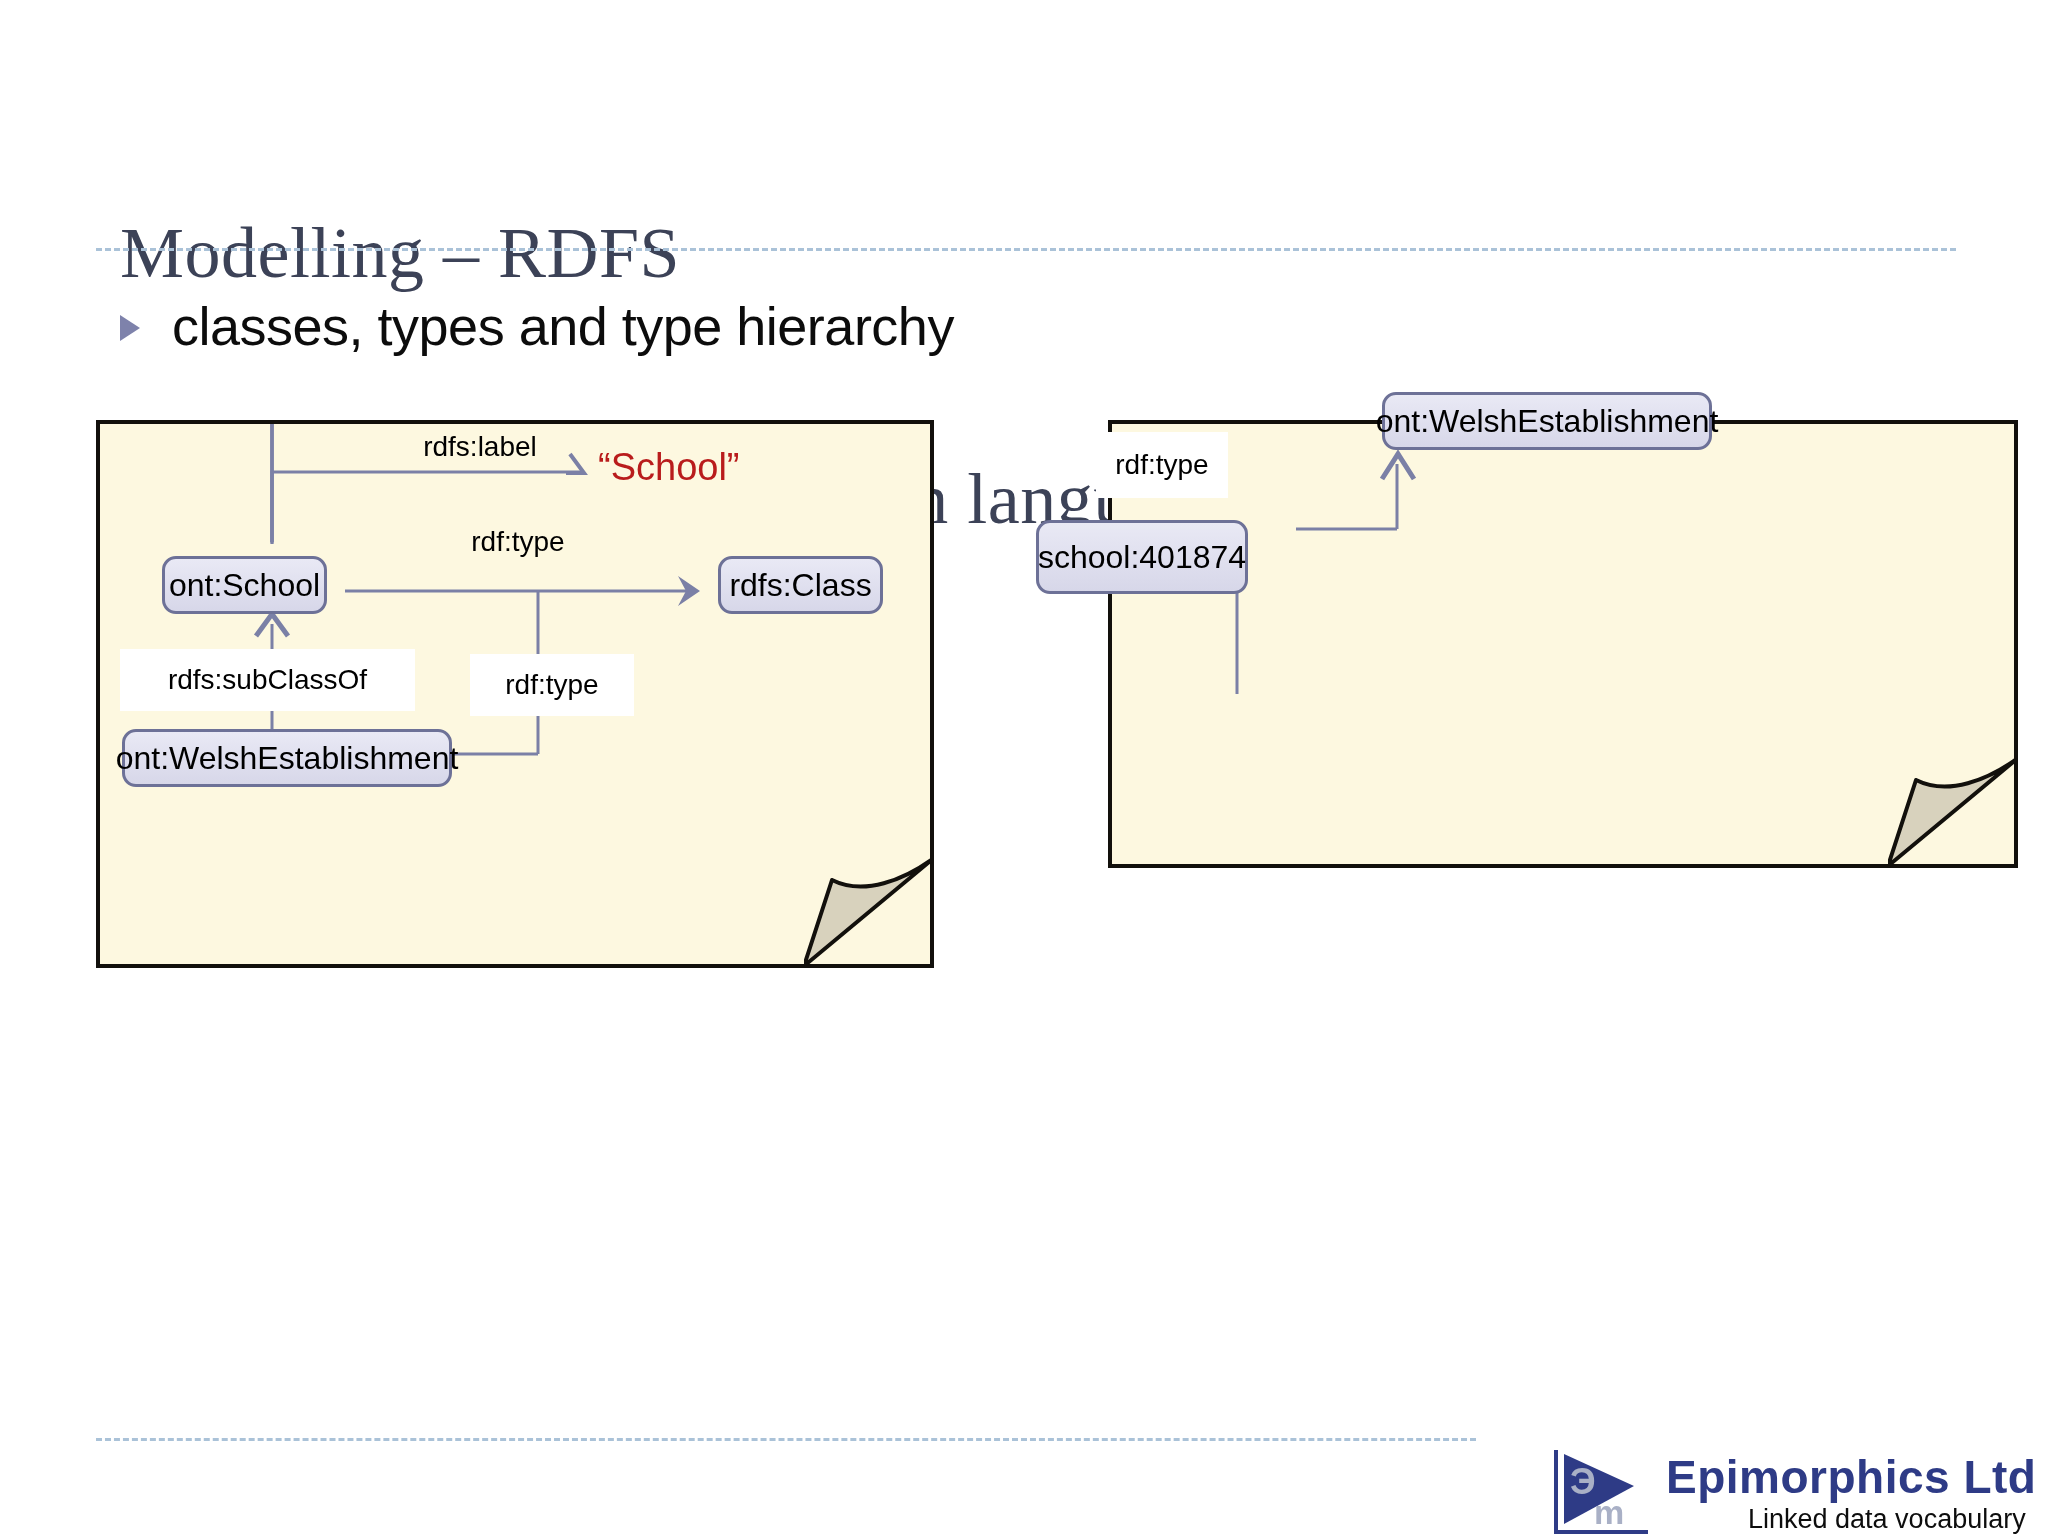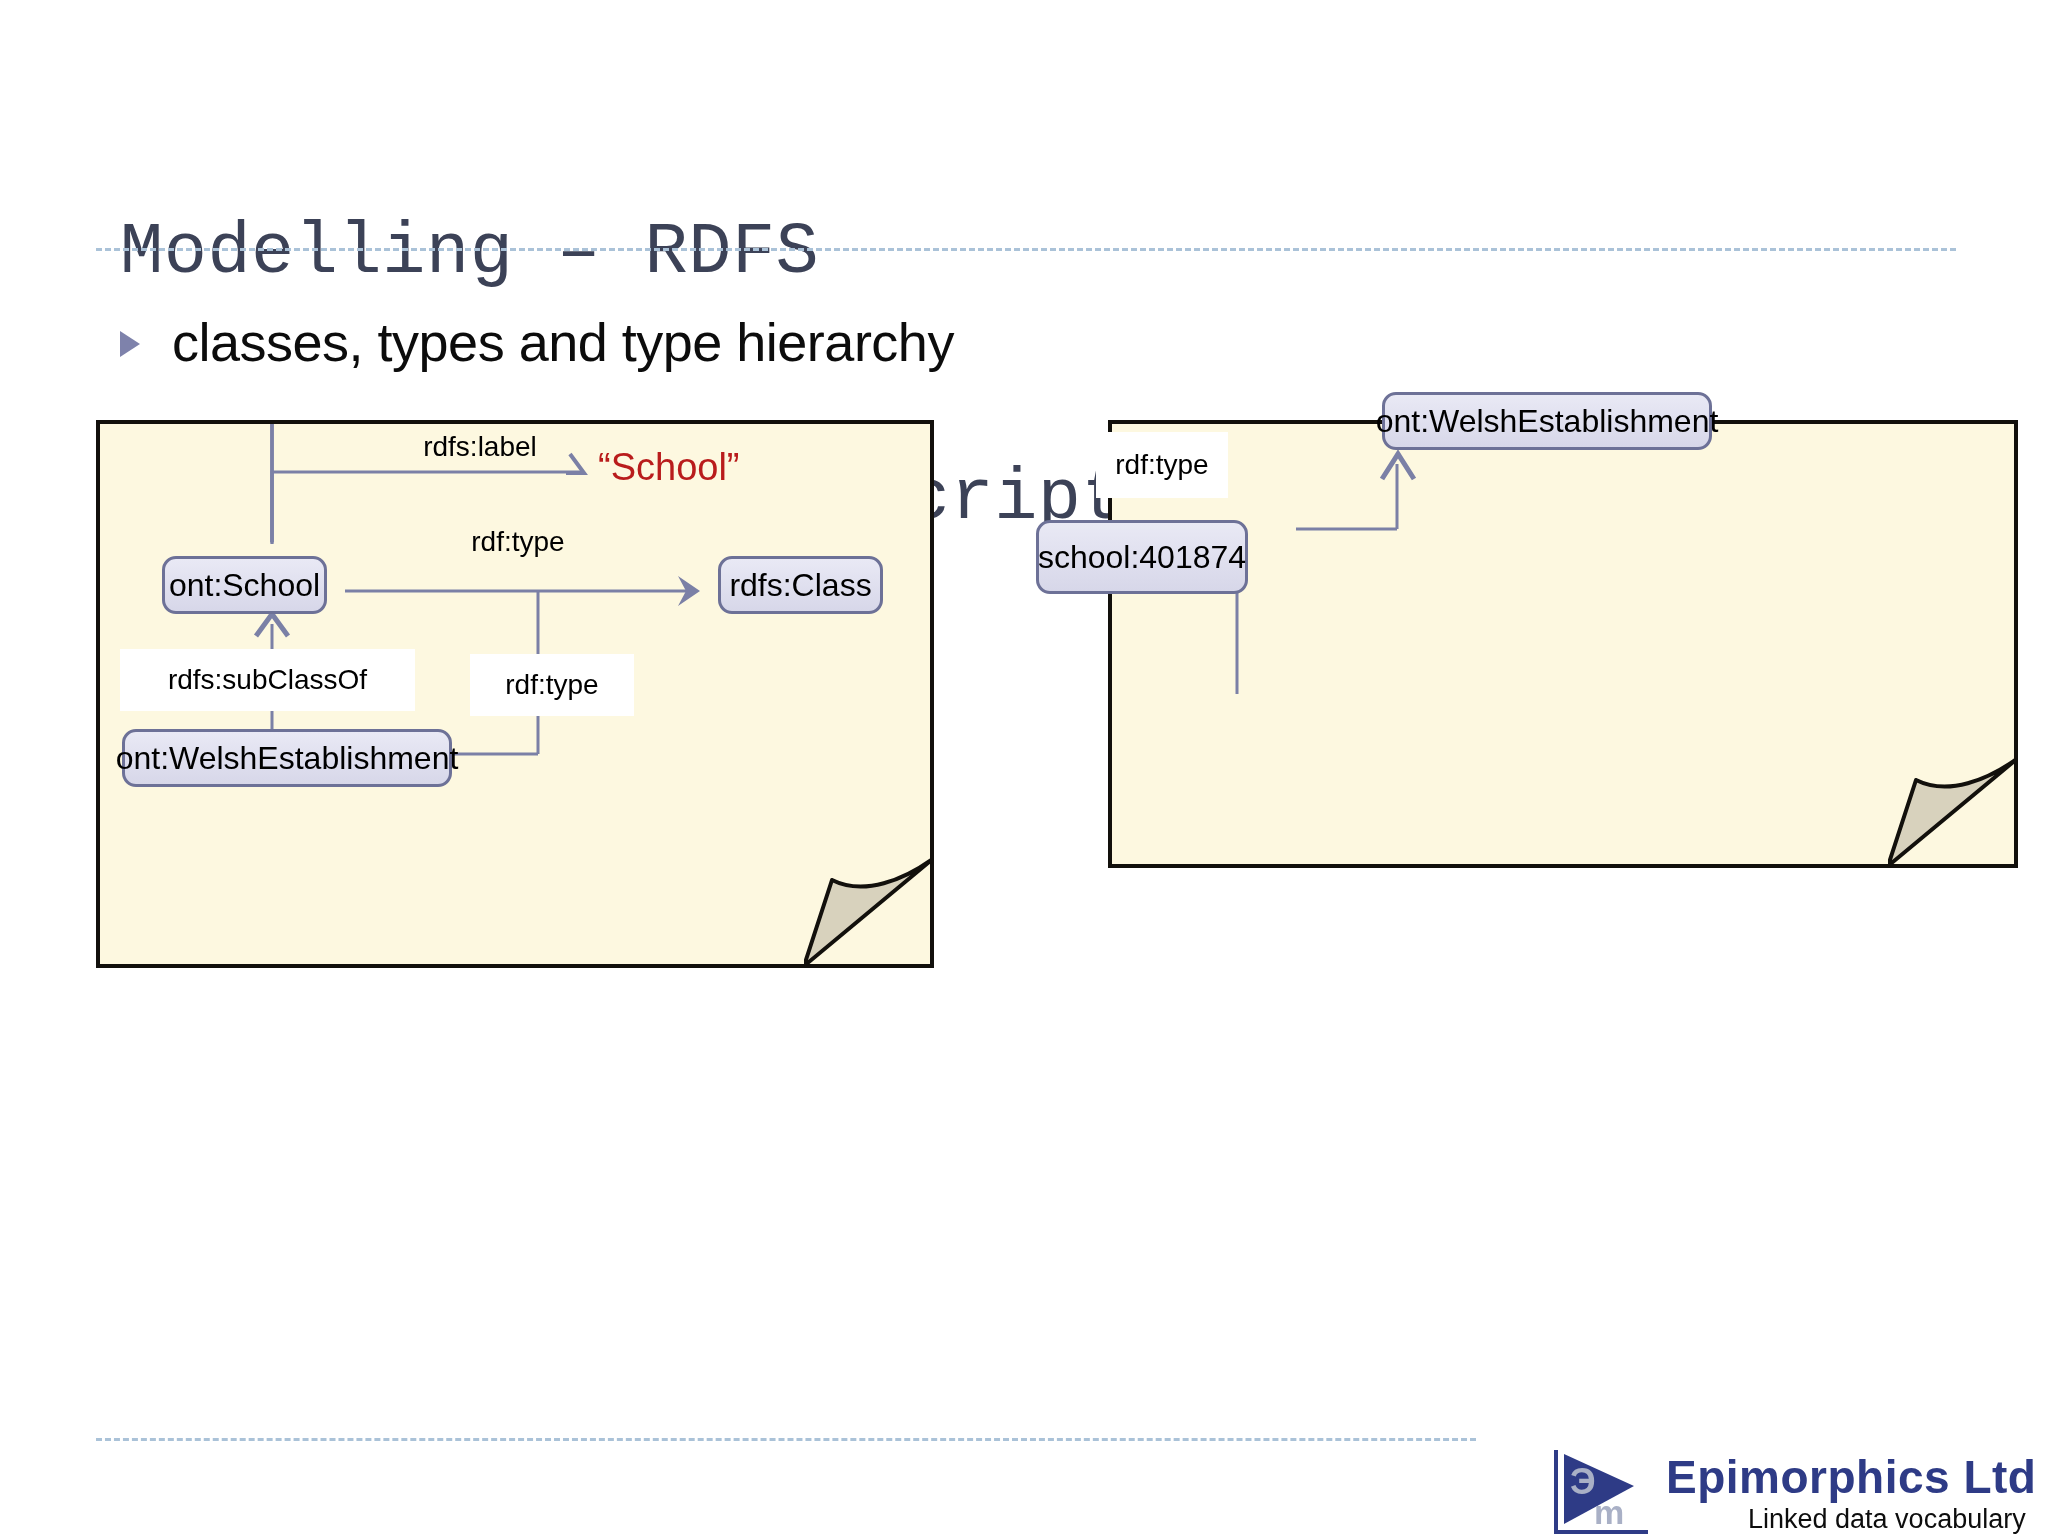--- a/index.html
+++ b/index.html
@@ -14,21 +14,21 @@
     overflow: hidden;
     font-family: "Liberation Sans", sans-serif;
   }
 
   
   #slide-title {
     position: absolute;
     left: 120px;
     top: 48px;
     width: 1800px;
-    font-family: Liberation Mono, monospace;
+    font-family: Liberation Serif, serif;
     color: #3c4257;
     font-size: 72px;
     line-height: 1.14;
     letter-spacing: 0.5px;
     white-space: pre;
   }
   #title-line-1, #title-line-2 { display: block; }
 
   #title-divider {
     position: absolute;
@@ -40,21 +40,20 @@
   }
 
   
   #bullet-row {
     position: absolute;
     left: 120px;
     top: 295px;
     display: flex;
     align-items: center;
     gap: 32px;
-    margin-top: 16px;
   }
   #bullet-marker {
     width: 0; height: 0;
     border-left: 20px solid #7e82ab;
     border-top: 13px solid transparent;
     border-bottom: 13px solid transparent;
     margin-top: 4px;
   }
   #bullet-text {
     font-family: "Liberation Sans", sans-serif;

